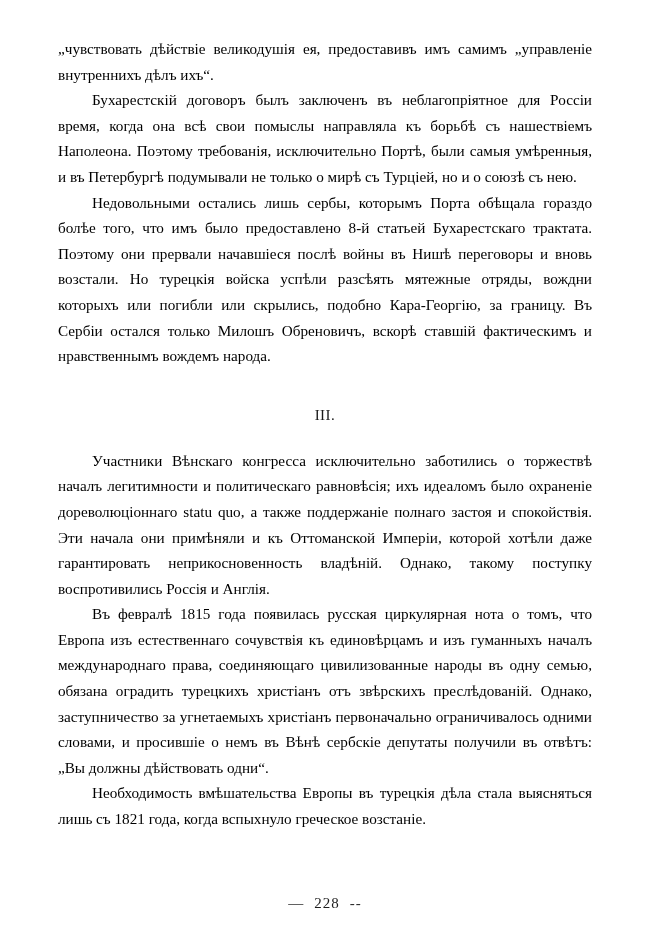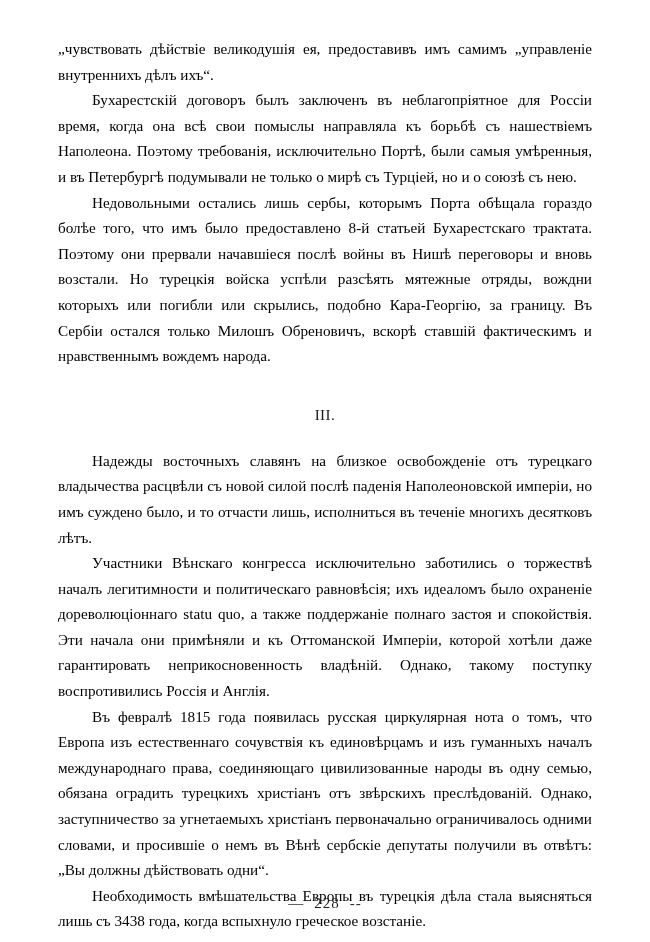--- a/index.html
+++ b/index.html
@@ -68,23 +68,22 @@
 
   <div class="body-text">
     <p class="para noindent">„чувствовать дѣйствіе великодушія ея, предоставивъ имъ самимъ „управленіе внутреннихъ дѣлъ ихъ“.</p>
     <p class="para">Бухарестскій договоръ былъ заключенъ въ неблагопріятное для Россіи время, когда она всѣ свои помыслы направляла къ борьбѣ съ нашествіемъ Наполеона. Поэтому требованія, исключительно Портѣ, были самыя умѣренныя, и въ Петербургѣ подумывали не только о мирѣ съ Турціей, но и о союзѣ съ нею.</p>
     <p class="para">Недовольными остались лишь сербы, которымъ Порта обѣщала гораздо болѣе того, что имъ было предоставлено 8-й статьей Бухарестскаго трактата. Поэтому они прервали начавшіеся послѣ войны въ Нишѣ переговоры и вновь возстали. Но турецкія войска успѣли разсѣять мятежные отряды, вождни которыхъ или погибли или скрылись, подобно Кара-Георгію, за границу. Въ Сербіи остался только Милошъ Обреновичъ, вскорѣ ставшій фактическимъ и нравственнымъ вождемъ народа.</p>
   </div>
 
   <div class="section-number">III.</div>
 
   <div class="body-text">
-    <p class="para">Надежды восточныхъ славянъ на близкое освобожденіе отъ турецкаго владычества расцвѣли съ новой силой послѣ паденія Наполеоновской имперіи, но имъ суждено было, и то отчасти лишь, исполниться въ теченіе многихъ десятковъ лѣтъ.</p>
     <p class="para">Участники Вѣнскаго конгресса исключительно заботились о торжествѣ началъ легитимности и политическаго равновѣсія; ихъ идеаломъ было охраненіе дореволюціоннаго statu quo, а также поддержаніе полнаго застоя и спокойствія. Эти начала они примѣняли и къ Оттоманской Имперіи, которой хотѣли даже гарантировать неприкосновенность владѣній. Однако, такому поступку воспротивились Россія и Англія.</p>
     <p class="para">Въ февралѣ 1815 года появилась русская циркулярная нота о томъ, что Европа изъ естественнаго сочувствія къ единовѣрцамъ и изъ гуманныхъ началъ международнаго права, соединяющаго цивилизованные народы въ одну семью, обязана оградить турецкихъ христіанъ отъ звѣрскихъ преслѣдованій. Однако, заступничество за угнетаемыхъ христіанъ первоначально ограничивалось одними словами, и просившіе о немъ въ Вѣнѣ сербскіе депутаты получили въ отвѣтъ: „Вы должны дѣйствовать одни“.</p>
-    <p class="para">Необходимость вмѣшательства Европы въ турецкія дѣла стала выясняться лишь съ 3438 года, когда вспыхнуло греческое возстаніе.</p>
+    <p class="para">Необходимость вмѣшательства Европы въ турецкія дѣла стала выясняться лишь съ 1821 года, когда вспыхнуло греческое возстаніе.</p>
   </div>
 
   <div class="footer">
     <span class="dash-left">—</span><span class="pgnum">228</span><span class="dash-right">--</span>
   </div>
 
 </div>
 
 </body></html>

